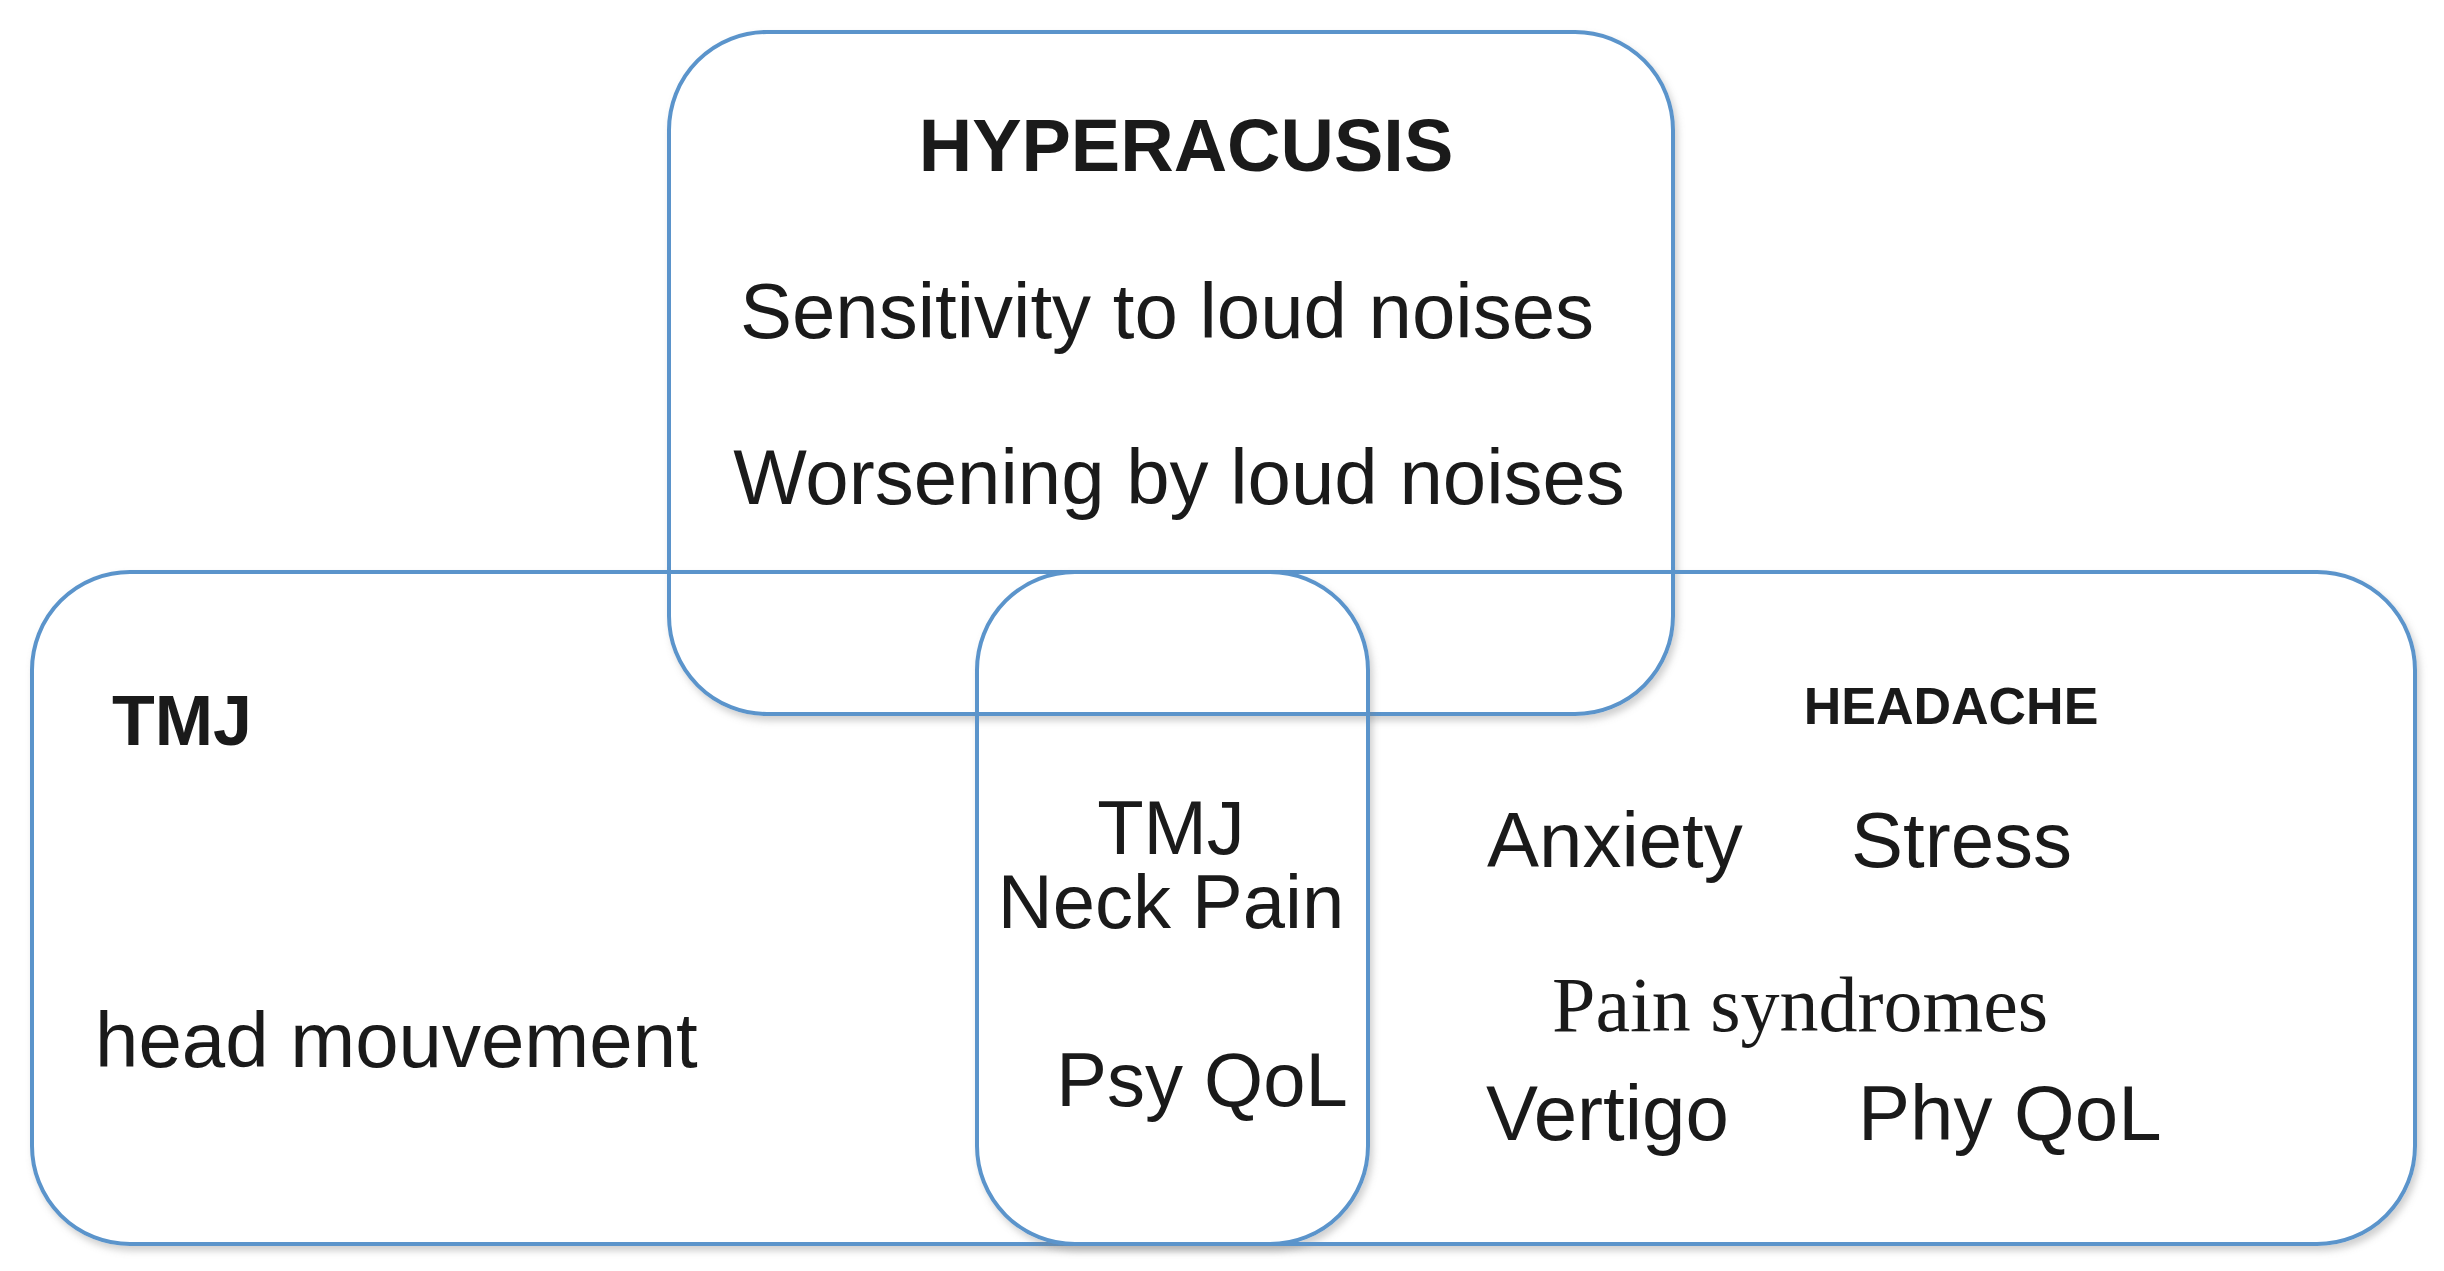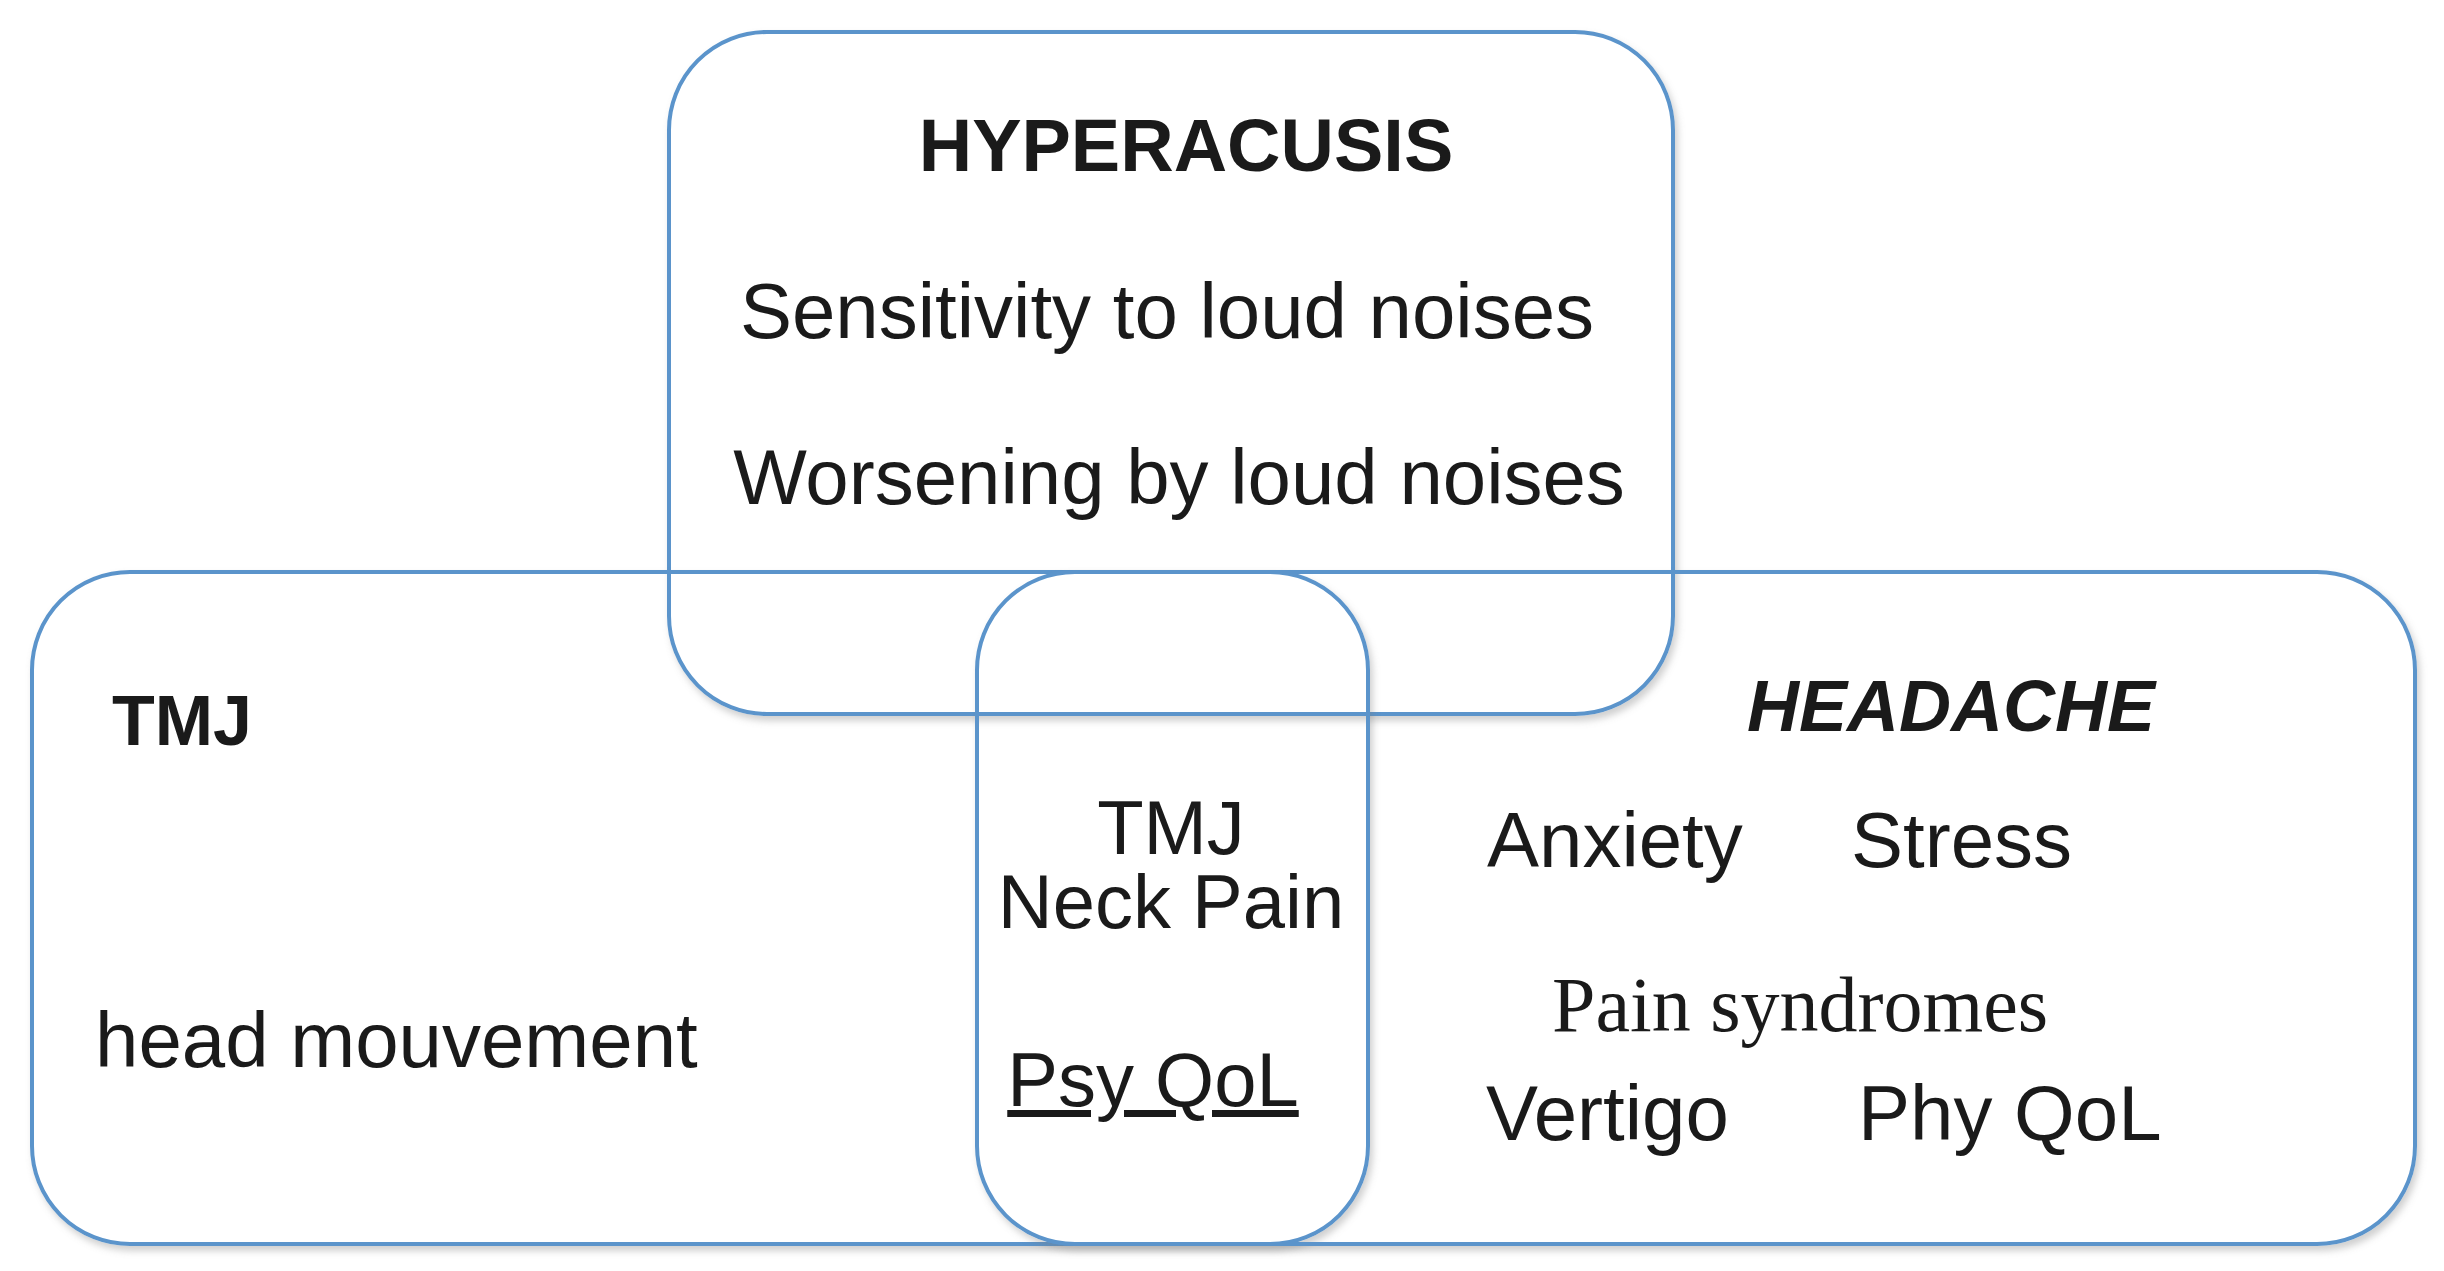--- a/index.html
+++ b/index.html
@@ -27,21 +27,21 @@
     position: absolute;
     white-space: nowrap;
     color: #1a1a1a;
   }
   .center-block {
     text-align: center;
   }
   .t-title-top  { font-size: 74px; font-weight: bold; line-height: 89px; margin-left: 19px; }
   .t-body       { font-size: 78px; line-height: 94px; }
   .t-title-tmj  { font-size: 70px; font-weight: bold; line-height: 84px; }
-  .t-title-head { font-size: 72px; font-weight: bold; line-height: 86px; font-style: italic; }
+  .t-title-head { font-size: 52px; font-weight: bold; line-height: 86px; }
   .t-mid        { font-size: 76px; line-height: 92px; }
   .t-body-2line { font-size: 78px; line-height: 115px; }
 </style>
 </head>
 <body>
 
 <div class="canvas">
 
   <div class="vbox" style="left:667px; top:30px; width:1000px; height:678px;"></div>
 
@@ -57,21 +57,21 @@
 
   <div class="txt t-title-tmj" style="left:112px; top:679px;">TMJ</div>
 
 
   <div class="txt t-body-2line" style="left:95px; top:983px;">head mouvement</div>
 
   <div class="txt center-block t-mid" style="left:975px; top:782px; width:392px;">TMJ</div>
 
   <div class="txt center-block t-mid" style="left:975px; top:856px; width:392px;">Neck Pain</div>
 
-  <div class="txt center-block t-mid" style="left:957px; top:1034px; width:392px;text-decoration:underline;">Psy QoL</div>
+  <div class="txt center-block t-mid" style="left:1006px; top:1034px; width:392px;">Psy QoL</div>
 
   <div class="txt center-block t-title-head" style="left:1611px; top:663px; width:680px;">HEADACHE</div>
 
   <div class="txt t-body" style="left:1851px; top:793px;">Stress</div>
 
   <div class="txt t-body" style="left:1487px; top:793px;">Anxiety</div>
 
   <div class="txt t-body" style="left:1552px; top:958px;font-family:Liberation Serif, serif;">Pain syndromes</div>
 
   <div class="txt t-body" style="left:1486px; top:1066px;">Vertigo</div>

